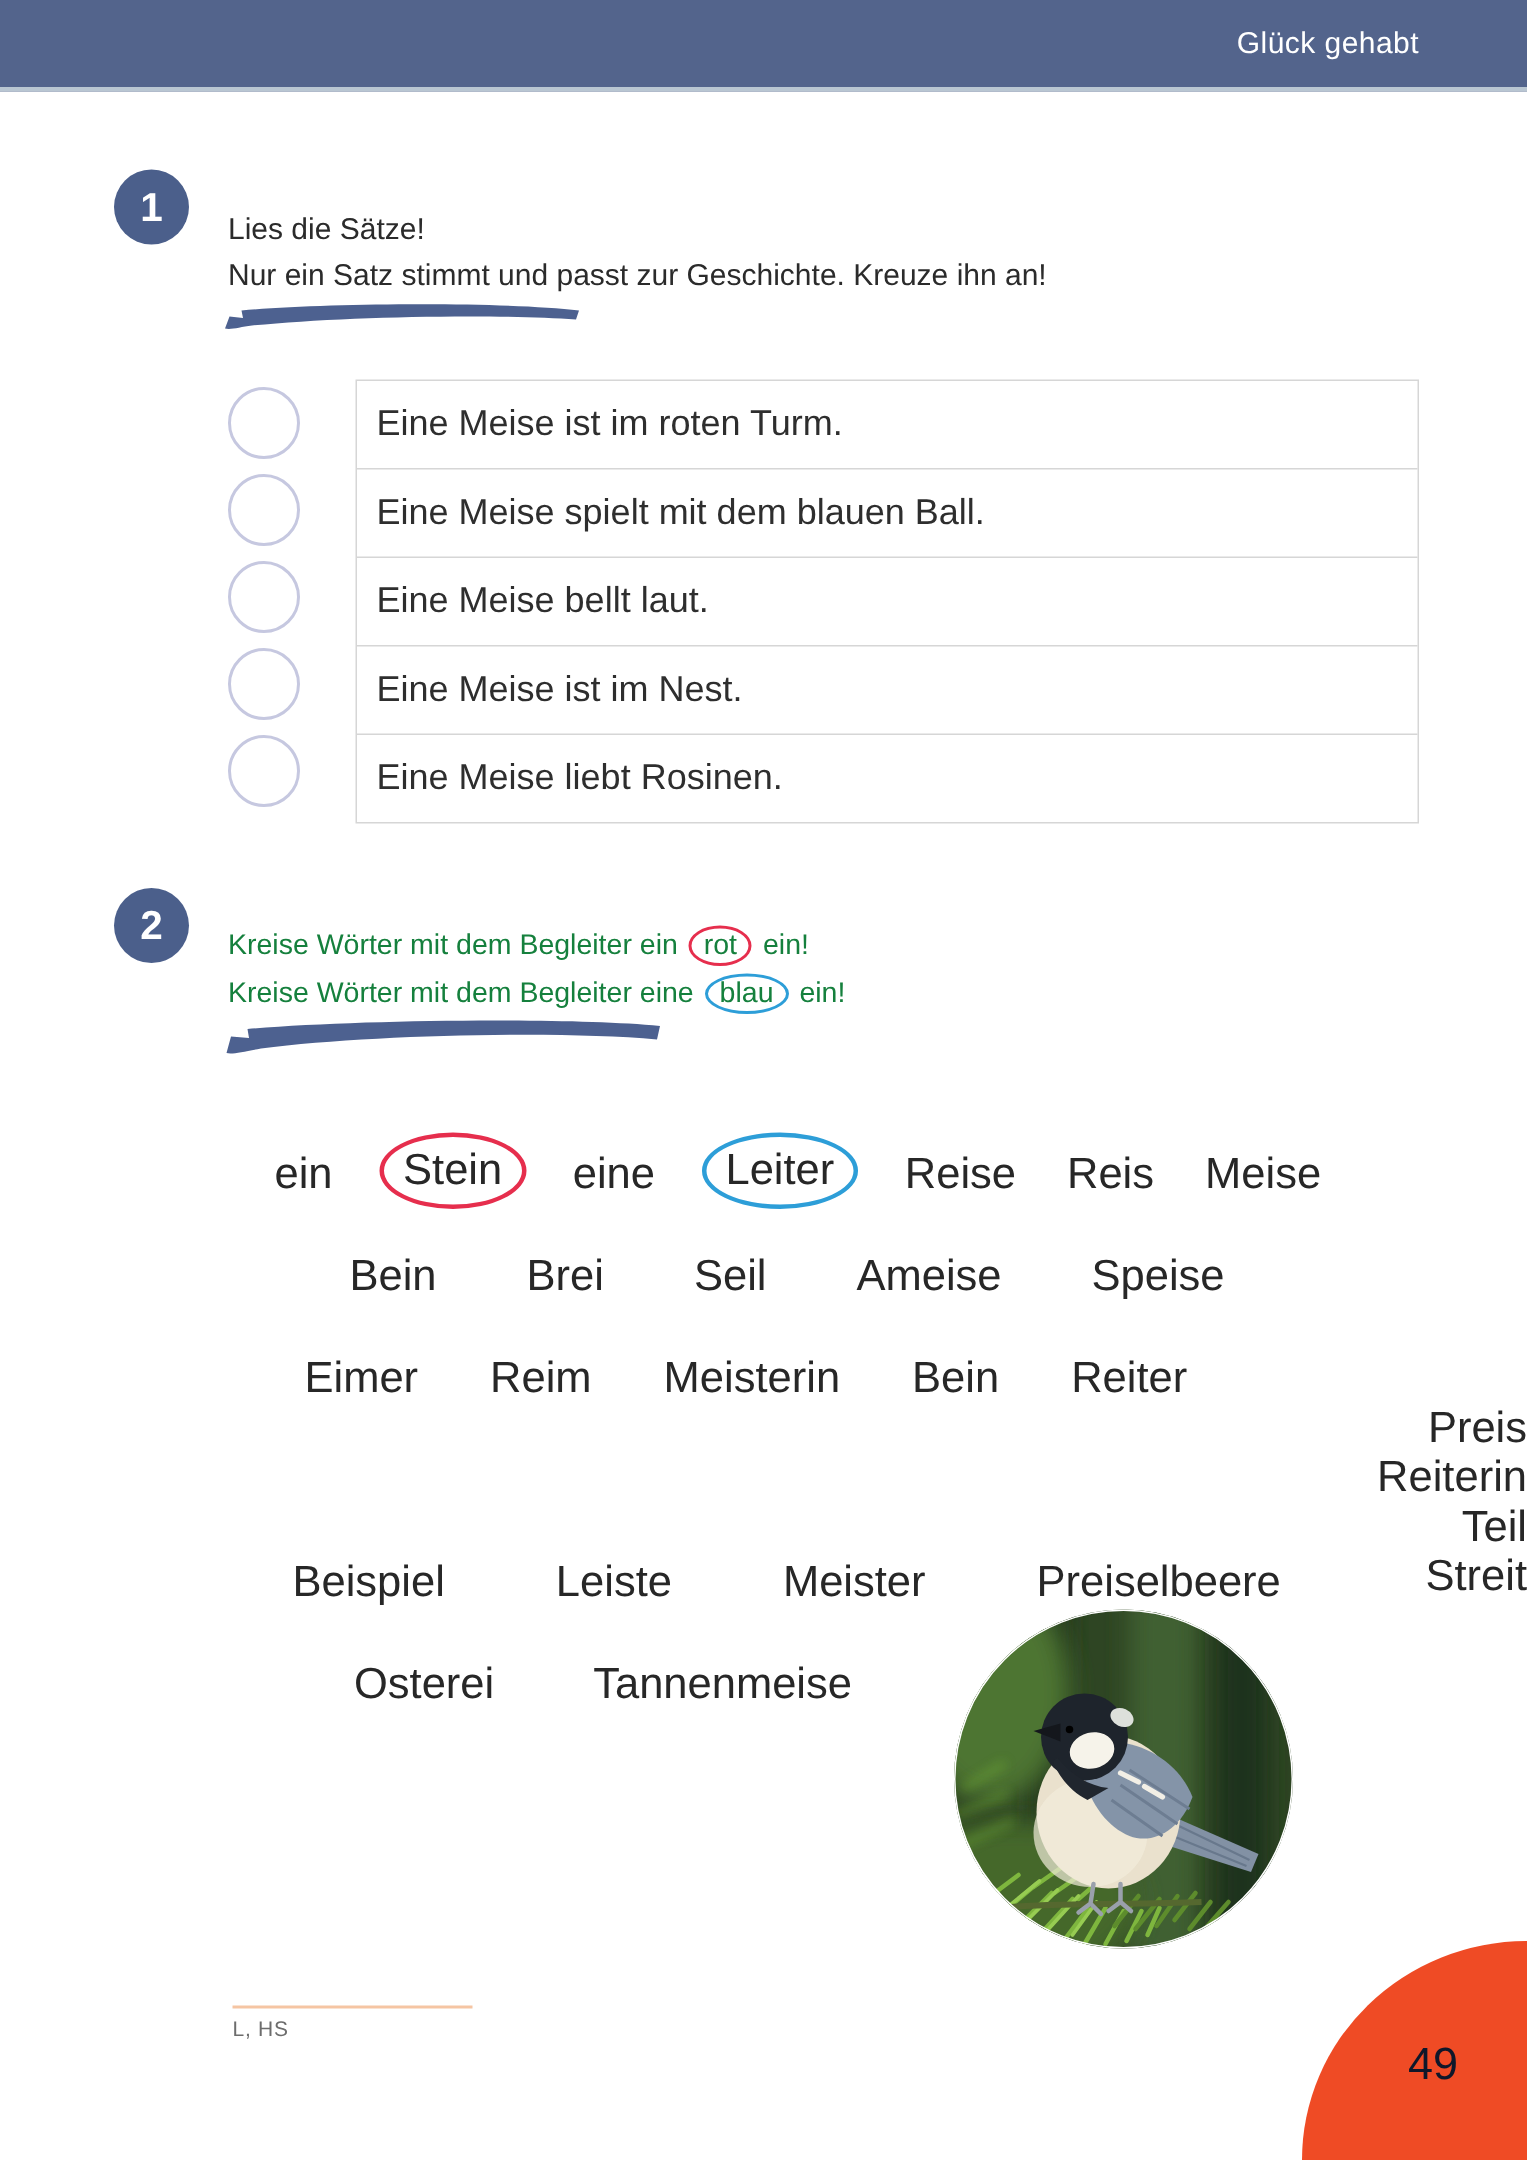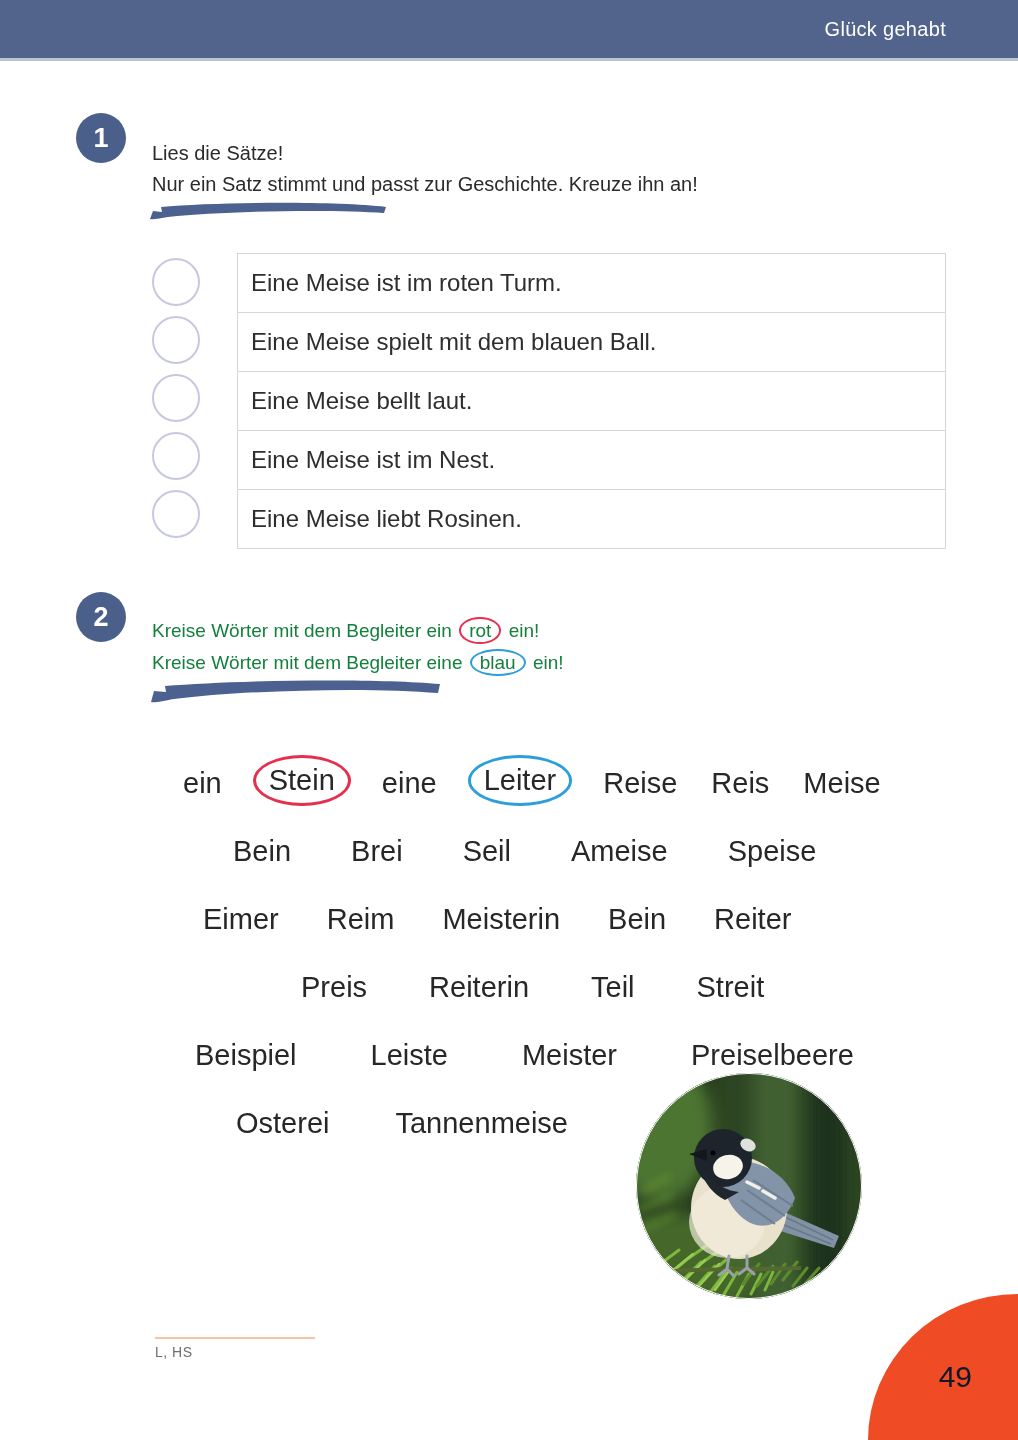--- a/index.html
+++ b/index.html
@@ -45,21 +45,21 @@
     height:58px;display:flex;align-items:center;padding-left:13px;
     font-size:24px;color:#2e2e2e;border-top:1px solid #d6d6d6;
   }
   .sentence-row:first-child{border-top:none;}
   
   .word-grid{position:absolute;left:0;top:732px;width:1018px;}
   .word-row{display:flex;align-items:flex-end;height:68px;font-size:29px;color:#272727;}
   .word-row-0{margin-left:183px;gap:34px;}
   .word-row-1{margin-left:233px;gap:60px;}
   .word-row-2{margin-left:203px;gap:48px;}
-  .word-row-3{margin-left:301px;gap:62px;}
+  .word-row-3{margin-left:301px;flex-direction:column;}
   .word-row-4{margin-left:195px;gap:74px;}
   .word-row-5{margin-left:236px;gap:66px;}
   .word{white-space:nowrap;}
   .word.ring-red{border:3px solid #e62e4d;border-radius:50%;padding:6px 13px;margin:-6px -3px;}
   .word.ring-blue{border:3px solid #2d9ed8;border-radius:50%;padding:6px 13px;margin:-6px -3px;}
   
   .photo{position:absolute;left:635px;top:1072px;width:228px;height:228px;}
   
   .credit-line{position:absolute;left:155px;top:1337px;width:160px;height:2px;background:#f5c5a3;}
   .credits{position:absolute;left:155px;top:1344px;font-size:14px;color:#6d6d6d;letter-spacing:.5px;}

